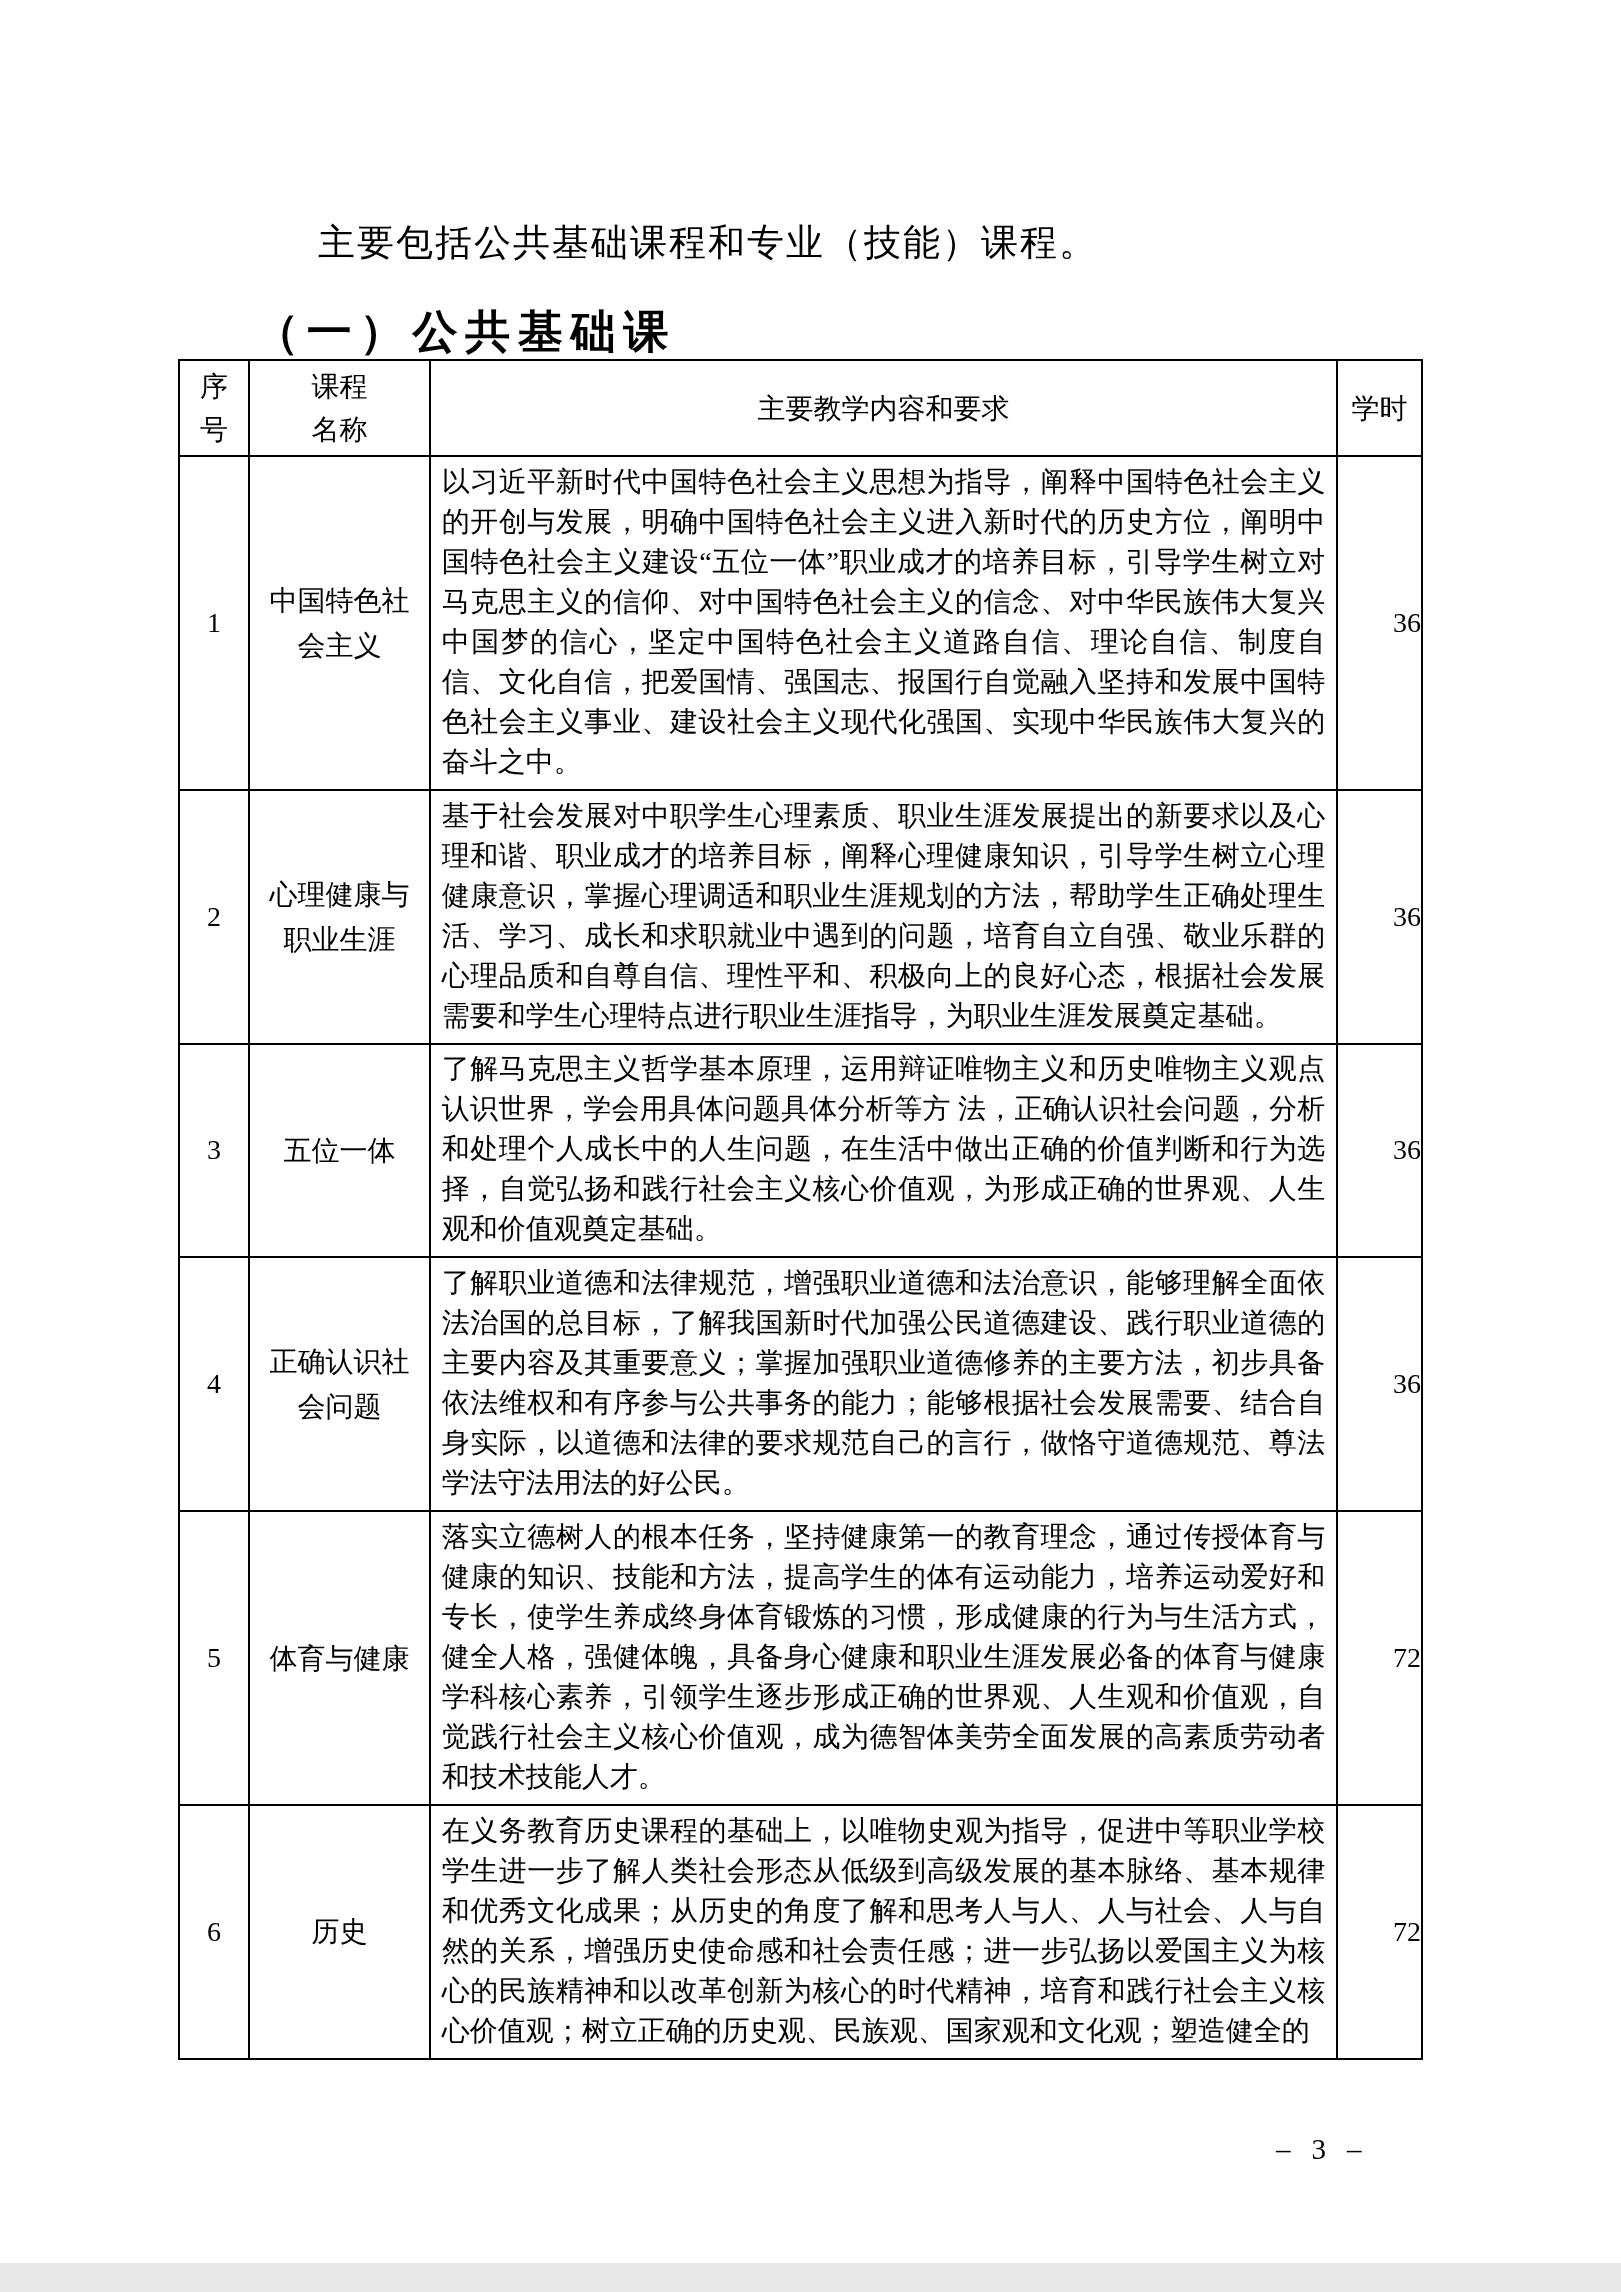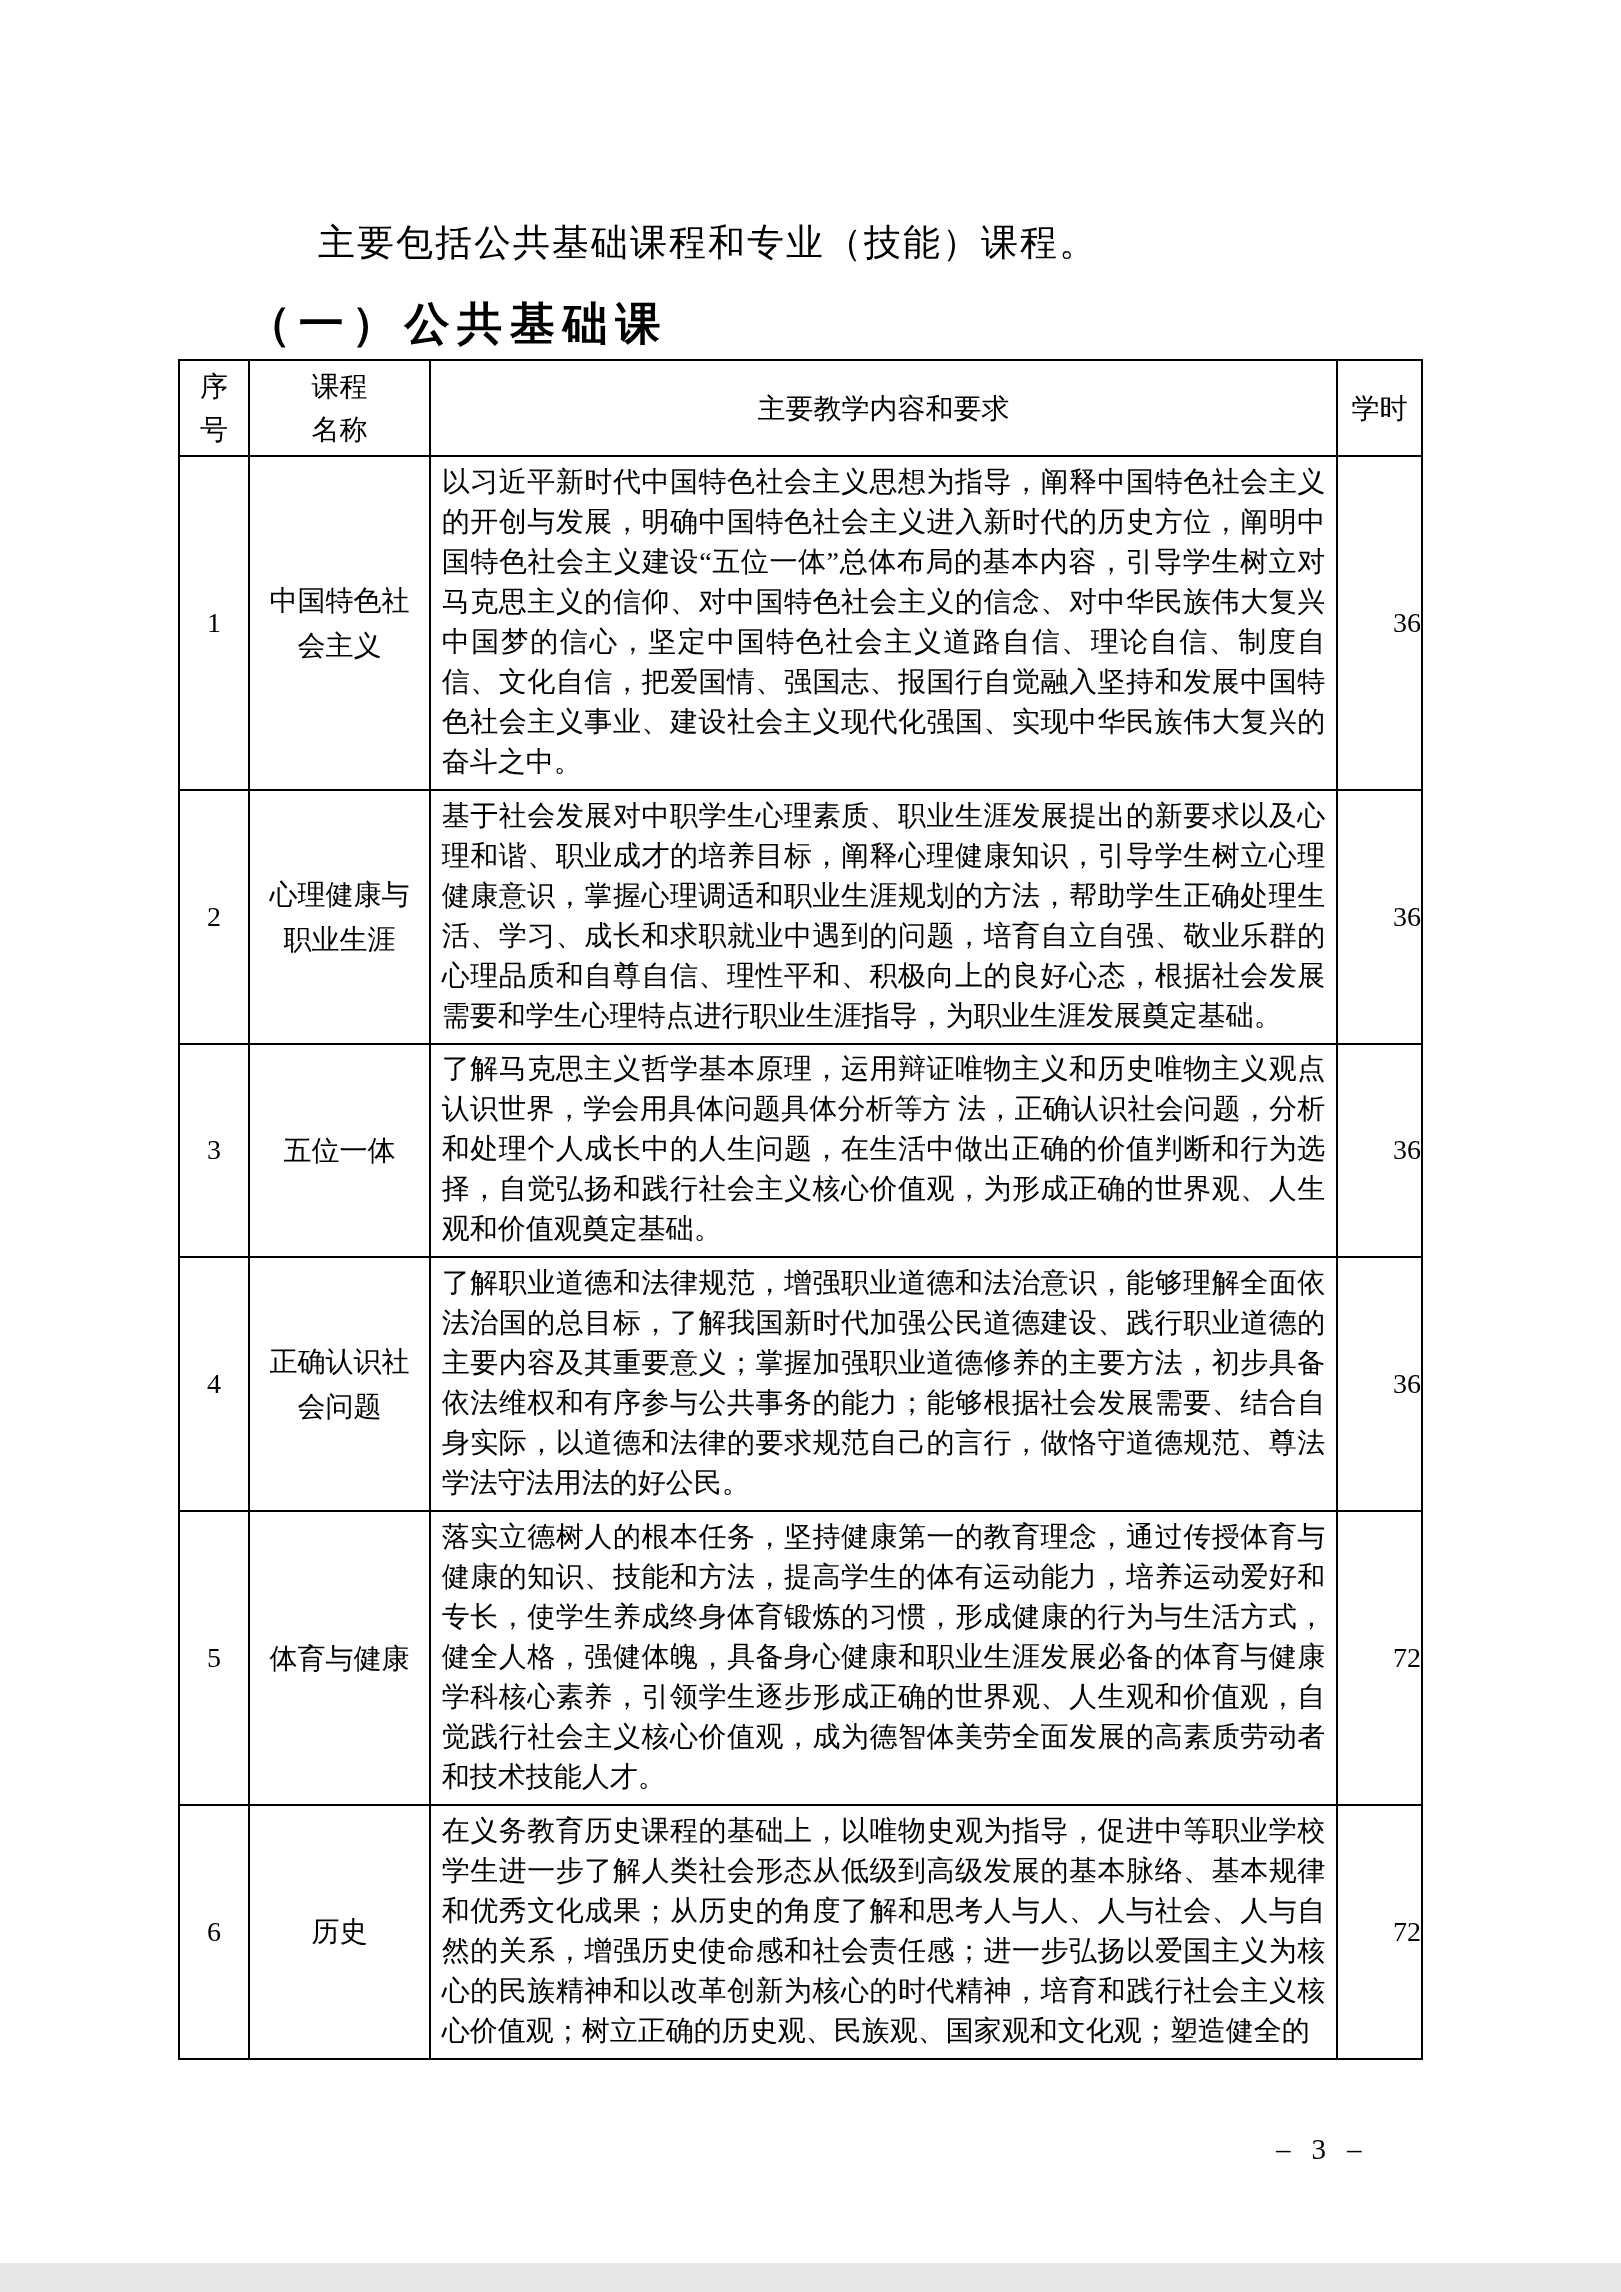--- a/index.html
+++ b/index.html
@@ -13,21 +13,21 @@
     margin:0 auto;
   }
   .intro{
     position:absolute;left:318px;top:220px;
     font-size:37px;line-height:45px;
     letter-spacing:2px;margin:0;white-space:nowrap;
   }
   .heading{
     position:absolute;left:242px;top:296px;
     font-size:45px;line-height:49px;font-weight:bold;
-    letter-spacing:7.8px;margin:4px;white-space:nowrap;
+    letter-spacing:7.8px;margin:12px;white-space:nowrap;
   }
   table.courses{
     position:absolute;left:178px;top:359px;
     width:1243px;
     border-collapse:collapse;
     table-layout:fixed;
     border:2.9px solid #000;
   }
   table.courses th,table.courses td{
     border:2px solid #000;
@@ -91,21 +91,21 @@
         <th>课程
 名称</th>
         <th>主要教学内容和要求</th>
         <th>学时</th>
       </tr>
     </thead>
     <tbody>
       <tr>
         <td class="cell-index">1</td>
         <td class="cell-course">中国特色社会主义</td>
-        <td class="cell-content">以习近平新时代中国特色社会主义思想为指导，阐释中国特色社会主义的开创与发展，明确中国特色社会主义进入新时代的历史方位，阐明中国特色社会主义建设“五位一体”总体布局的基本内容，引导学生树立对马克思主义的信仰、对中国特色社会主义的信念、对中华民族伟大复兴中国梦的信心，坚定中国特色社会主义道路自信、理论自信、制度自信、文化自信，把爱国情、强国志、报国行自觉融入坚持和发展中国特色社会主义事业、建设社会主义现代化强国、实现中华民族伟大复兴的奋斗之中。</td>
+        <td class="cell-content">以习近平新时代中国特色社会主义思想为指导，阐释中国特色社会主义的开创与发展，明确中国特色社会主义进入新时代的历史方位，阐明中国特色社会主义建设“五位一体”职业成才的培养目标，引导学生树立对马克思主义的信仰、对中国特色社会主义的信念、对中华民族伟大复兴中国梦的信心，坚定中国特色社会主义道路自信、理论自信、制度自信、文化自信，把爱国情、强国志、报国行自觉融入坚持和发展中国特色社会主义事业、建设社会主义现代化强国、实现中华民族伟大复兴的奋斗之中。</td>
         <td class="cell-hours">36</td>
       </tr>
       <tr>
         <td class="cell-index">2</td>
         <td class="cell-course">心理健康与职业生涯</td>
         <td class="cell-content">基于社会发展对中职学生心理素质、职业生涯发展提出的新要求以及心理和谐、职业成才的培养目标，阐释心理健康知识，引导学生树立心理健康意识，掌握心理调适和职业生涯规划的方法，帮助学生正确处理生活、学习、成长和求职就业中遇到的问题，培育自立自强、敬业乐群的心理品质和自尊自信、理性平和、积极向上的良好心态，根据社会发展需要和学生心理特点进行职业生涯指导，为职业生涯发展奠定基础。</td>
         <td class="cell-hours">36</td>
       </tr>
       <tr>
         <td class="cell-index">3</td>

